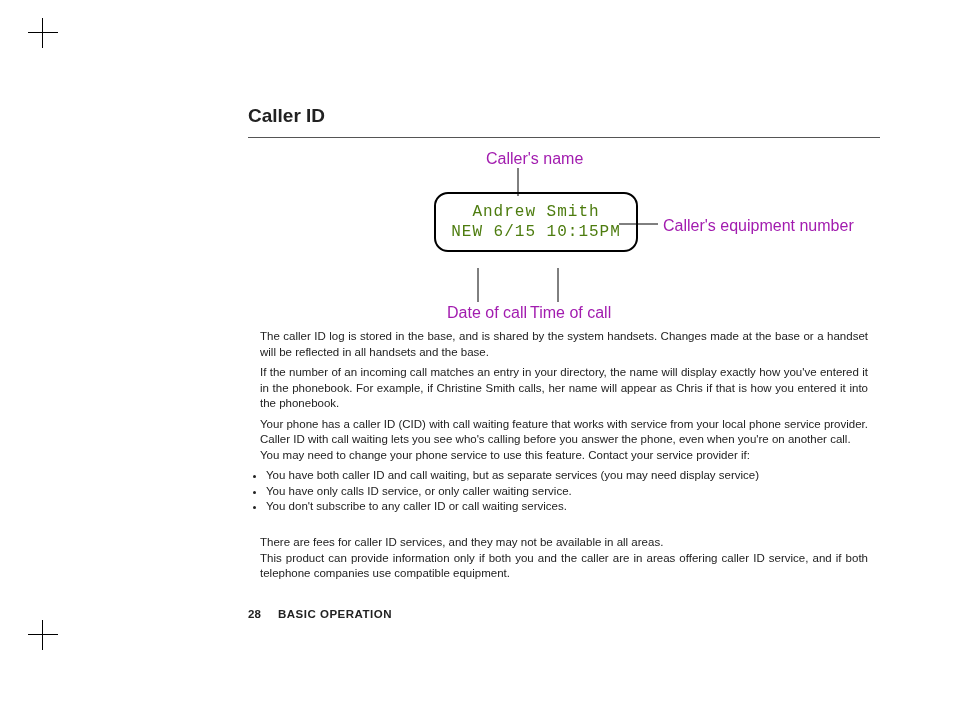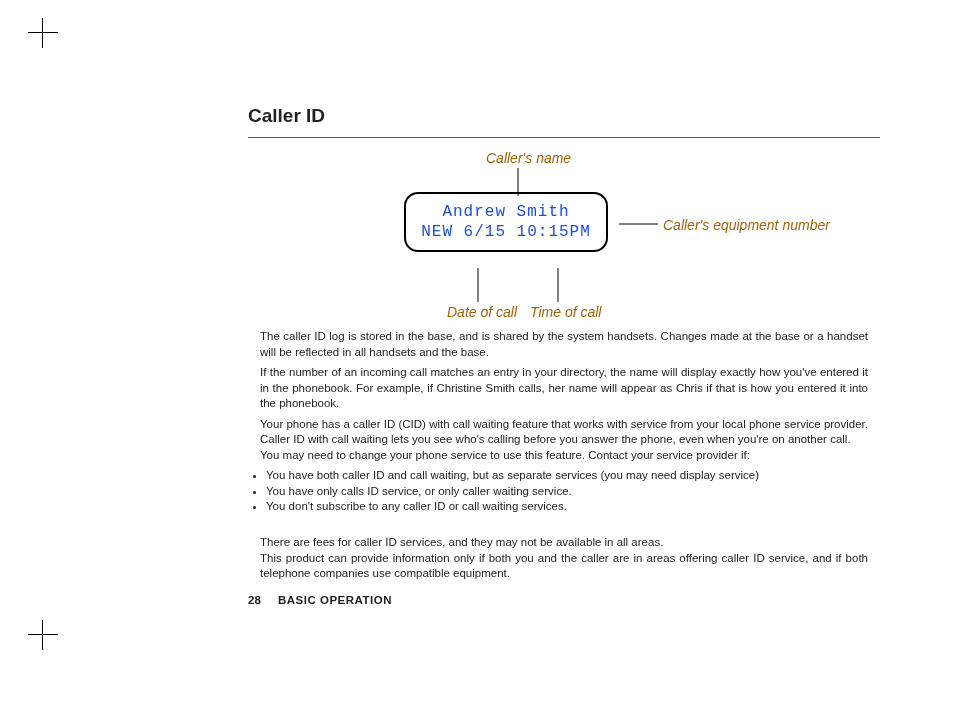--- a/index.html
+++ b/index.html
@@ -42,38 +42,37 @@
     border-bottom: 1px solid #555;
     padding-bottom: 10px;
   }
   .diagram-wrap {
     position: relative;
     height: 180px;
     margin-bottom: 4px;
   }
   .label {
     position: absolute;
-    font-size: 14px;
-    color: #a16207;
+    font-size: 16px;
+    color: #a21caf;
     white-space: nowrap;
-    font-style: italic;
   }
   .lcd-box {
     position: absolute;
     top: 48px;
-    left: 156px;
+    left: 186px;
     width: 180px;
     padding: 8px 10px;
     border: 2.5px solid #000;
     border-radius: 14px;
     font-family: "Courier New", monospace;
     font-size: 16px;
     letter-spacing: 1px;
     text-align: center;
-    color: #1d4ed8;
+    color: #4d7c0f;
     line-height: 1.25;
   }
   .line { display: block; }
   svg.callouts {
     position: absolute;
     top: 0;
     left: 0;
     width: 100%;
     height: 100%;
     overflow: visible;
@@ -93,21 +92,21 @@
   .body-text ul {
     margin: 2px 0 4px 0;
     padding-left: 18px;
     font-size: 11.5px;
   }
   .body-text li {
     line-height: 1.35;
     text-align: justify;
   }
   .footer {
-    margin-top: 12px;
+    margin-top: 26px;
     font-size: 11.5px;
     font-weight: bold;
   }
   .footer .pg { display:inline-block; margin-right: 14px;}
   .footer .sect { letter-spacing: 0.5px;}
 </style>
 </head>
 <body>
 
 <div class="crop-mark crop-tl"></div>

